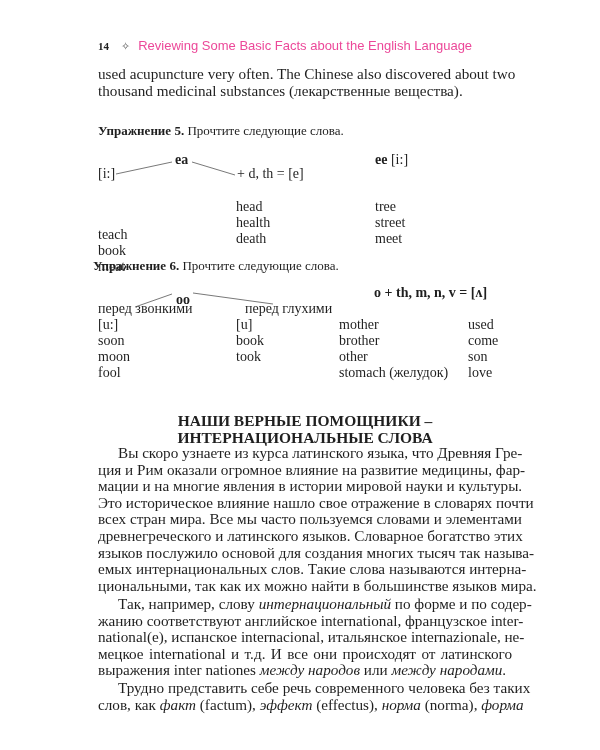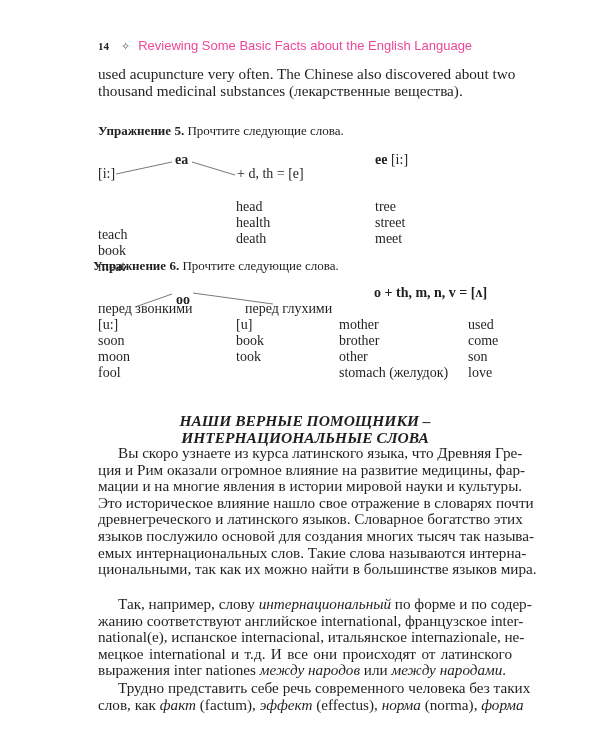--- a/index.html
+++ b/index.html
@@ -102,30 +102,31 @@
   <div>love</div>
 </div>
 
 <svg class="lines">
   <line x1="116" y1="174" x2="172" y2="162" stroke="#555" stroke-width="0.8"></line>
   <line x1="192" y1="162" x2="235" y2="175" stroke="#555" stroke-width="0.8"></line>
   <line x1="135" y1="307" x2="172" y2="294" stroke="#555" stroke-width="0.8"></line>
   <line x1="193" y1="293" x2="273" y2="304" stroke="#555" stroke-width="0.8"></line>
 </svg>
 
-<div class="abs heading" style="top:412px;font-style:italic;">
+<div class="abs heading" style="top:412px;">
   <div>НАШИ ВЕРНЫЕ ПОМОЩНИКИ –</div>
   <div>ИНТЕРНАЦИОНАЛЬНЫЕ СЛОВА</div>
 </div>
 
 <div class="para" style="top:445px;">
   <span class="line"><span class="ind"></span><span>Вы скоро узнаете из курса латинского языка, что Древняя Гре-</span></span>
   <span class="line">ция и Рим оказали огромное влияние на развитие медицины, фар-</span>
   <span class="line">мации и на многие явления в истории мировой науки и культуры.</span>
   <span class="line">Это историческое влияние нашло свое отражение в словарях почти</span>
+  <span class="line">всех стран мира. Все мы часто пользуемся словами и элементами</span>
   <span class="line">древнегреческого и латинского языков. Словарное богатство этих</span>
   <span class="line">языков послужило основой для создания многих тысяч так называ-</span>
   <span class="line">емых интернациональных слов. Такие слова называются интерна-</span>
   <span class="line last">циональными, так как их можно найти в большинстве языков мира.</span>
 </div>
 
 <div class="para" style="top:596px;">
   <span class="line"><span class="ind"></span><span>Так, например, слову </span><i>интернациональный</i><span> по форме и по содер-</span></span>
   <span class="line">жанию соответствуют английское international, французское inter-</span>
   <span class="line">national(e), испанское internacional, итальянское internazionale, не-</span>

